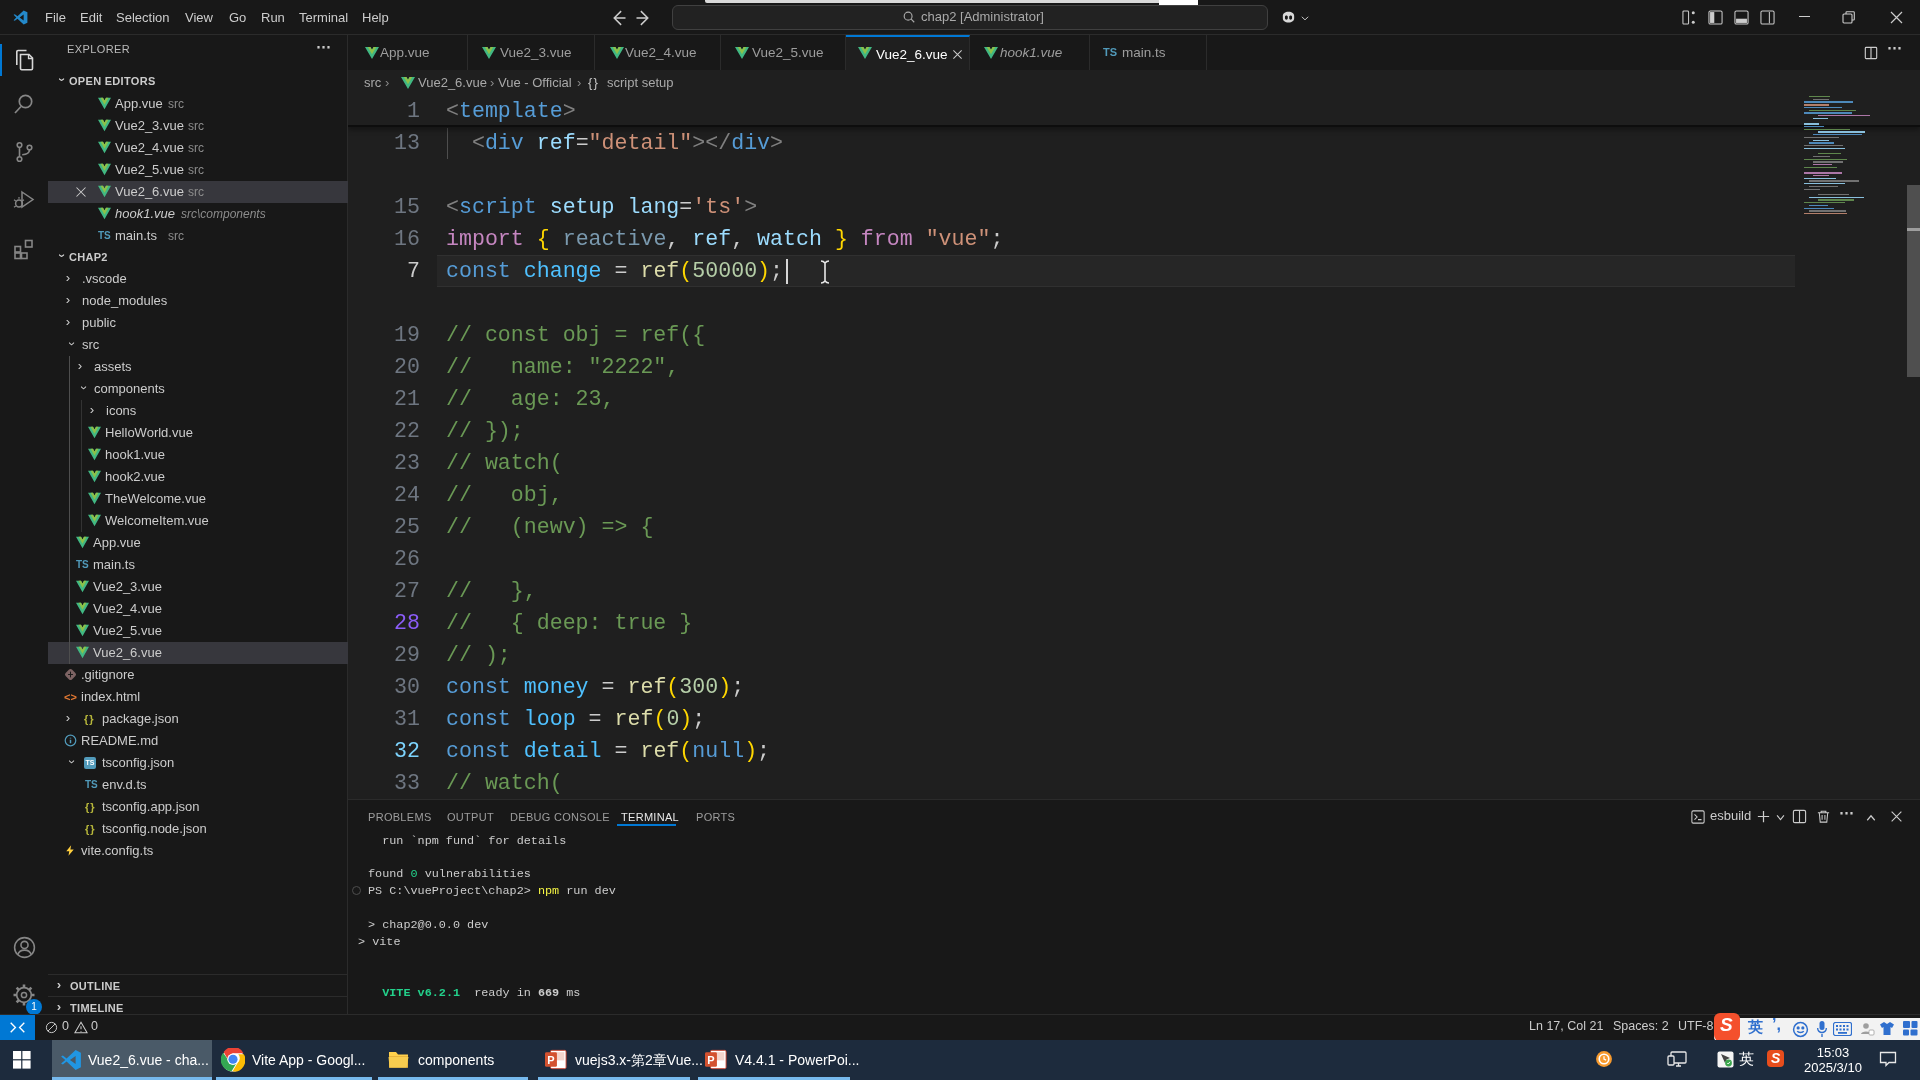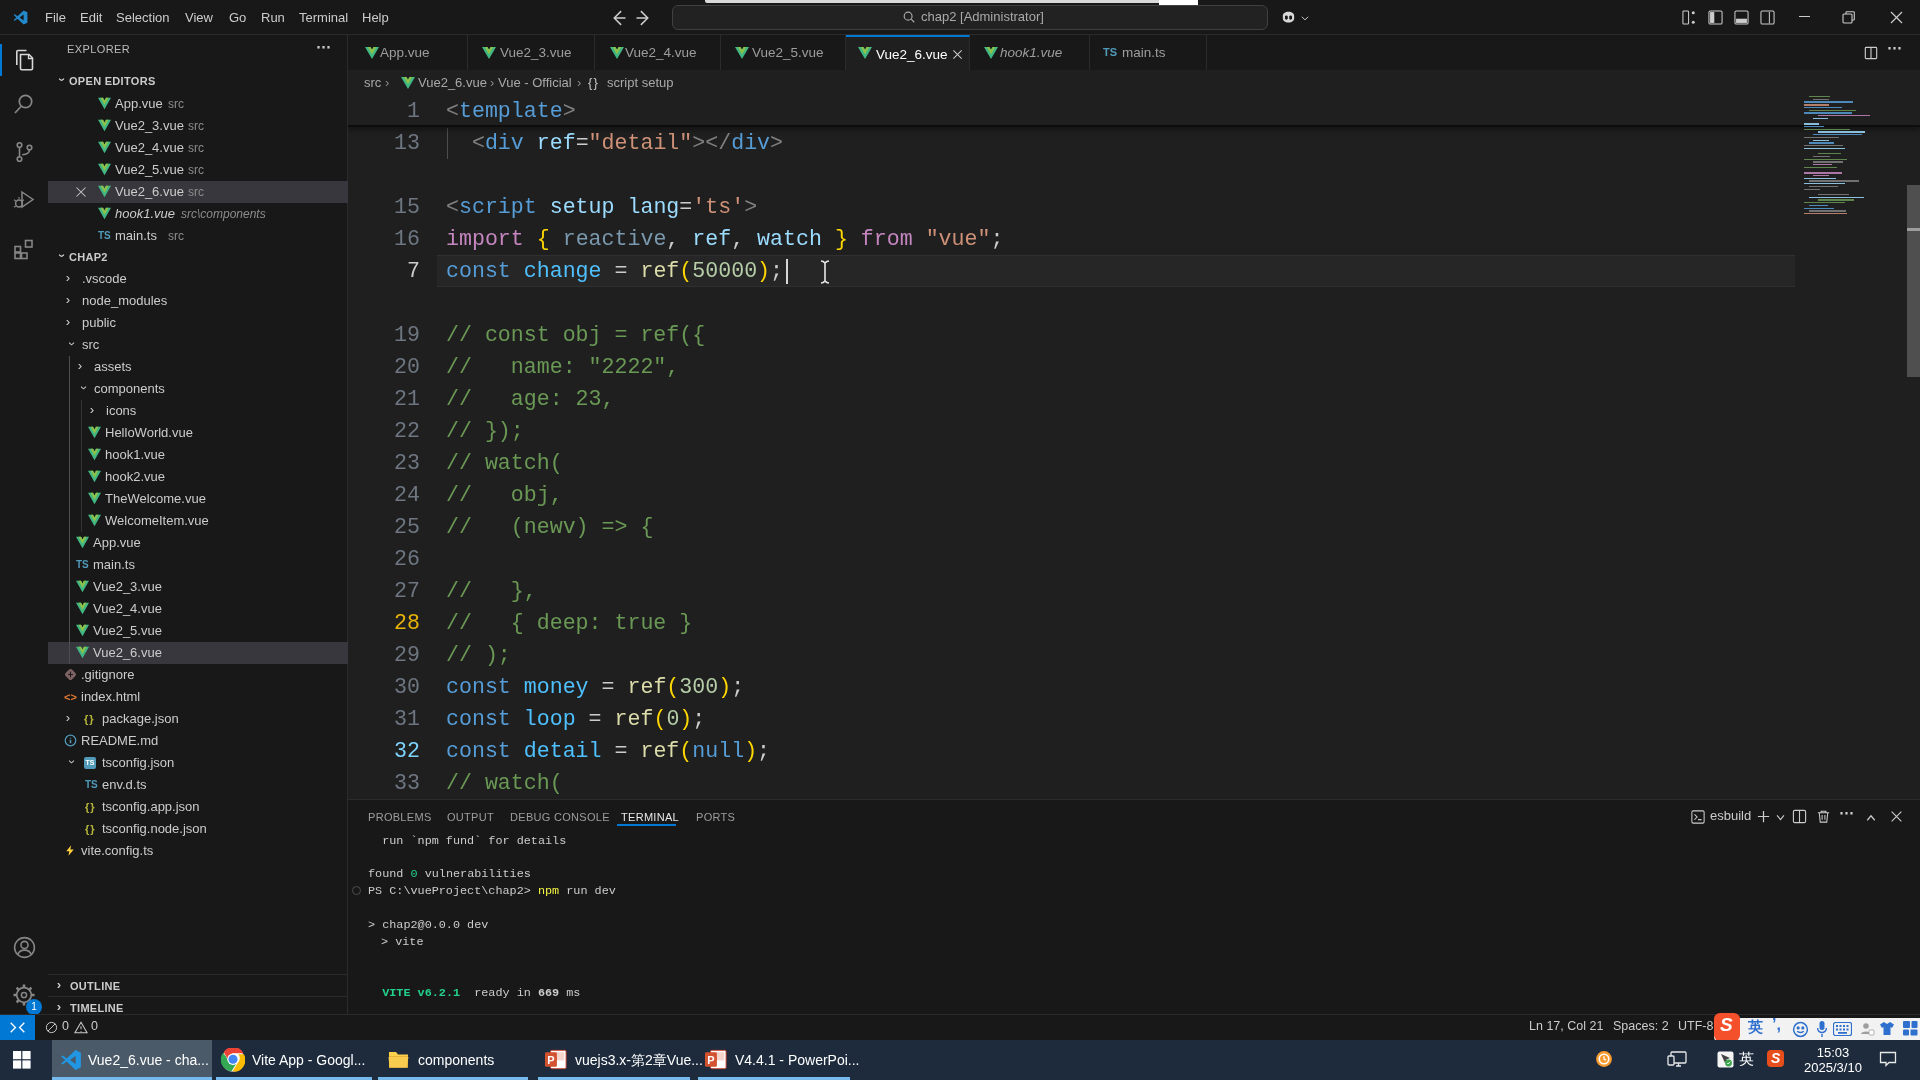--- a/index.html
+++ b/index.html
@@ -480,21 +480,21 @@
     <div class="codeline" style="top:160px;"><span class="lnum" style="color:#cccccc">7</span><span class="code"><span class="tT">const</span><span>&nbsp;</span><span class="tV">change</span><span>&nbsp;</span><span class="tW">=</span><span>&nbsp;</span><span class="tF">ref</span><span class="tB">(</span><span class="tN">50000</span><span class="tB">)</span><span class="tW">;</span></span></div>
     <div class="codeline" style="top:224px;"><span class="lnum" style="color:#6e7681">19</span><span class="code"><span class="tC">//&nbsp;const&nbsp;obj&nbsp;=&nbsp;ref({</span></span></div>
     <div class="codeline" style="top:256px;"><span class="lnum" style="color:#6e7681">20</span><span class="code"><span class="tC">//&nbsp;&nbsp;&nbsp;name:&nbsp;"2222",</span></span></div>
     <div class="codeline" style="top:288px;"><span class="lnum" style="color:#6e7681">21</span><span class="code"><span class="tC">//&nbsp;&nbsp;&nbsp;age:&nbsp;23,</span></span></div>
     <div class="codeline" style="top:320px;"><span class="lnum" style="color:#6e7681">22</span><span class="code"><span class="tC">//&nbsp;});</span></span></div>
     <div class="codeline" style="top:352px;"><span class="lnum" style="color:#6e7681">23</span><span class="code"><span class="tC">//&nbsp;watch(</span></span></div>
     <div class="codeline" style="top:384px;"><span class="lnum" style="color:#6e7681">24</span><span class="code"><span class="tC">//&nbsp;&nbsp;&nbsp;obj,</span></span></div>
     <div class="codeline" style="top:416px;"><span class="lnum" style="color:#6e7681">25</span><span class="code"><span class="tC">//&nbsp;&nbsp;&nbsp;(newv)&nbsp;=&gt;&nbsp;{</span></span></div>
     <div class="codeline" style="top:448px;"><span class="lnum" style="color:#6e7681">26</span></div>
     <div class="codeline" style="top:480px;"><span class="lnum" style="color:#6e7681">27</span><span class="code"><span class="tC">//&nbsp;&nbsp;&nbsp;},</span></span></div>
-    <div class="codeline" style="top:512px;"><span class="lnum" style="color:#eab308">28</span><span class="code"><span class="tC">//&nbsp;&nbsp;&nbsp;{&nbsp;deep:&nbsp;true&nbsp;}</span></span></div>
+    <div class="codeline" style="top:512px;"><span class="lnum" style="color:#8b5cf6">28</span><span class="code"><span class="tC">//&nbsp;&nbsp;&nbsp;{&nbsp;deep:&nbsp;true&nbsp;}</span></span></div>
     <div class="codeline" style="top:544px;"><span class="lnum" style="color:#6e7681">29</span><span class="code"><span class="tC">//&nbsp;);</span></span></div>
     <div class="codeline" style="top:576px;"><span class="lnum" style="color:#6e7681">30</span><span class="code"><span class="tT">const</span><span>&nbsp;</span><span class="tV">money</span><span>&nbsp;</span><span class="tW">=</span><span>&nbsp;</span><span class="tF">ref</span><span class="tB">(</span><span class="tN">300</span><span class="tB">)</span><span class="tW">;</span></span></div>
     <div class="codeline" style="top:608px;"><span class="lnum" style="color:#6e7681">31</span><span class="code"><span class="tT">const</span><span>&nbsp;</span><span class="tV">loop</span><span>&nbsp;</span><span class="tW">=</span><span>&nbsp;</span><span class="tF">ref</span><span class="tB">(</span><span class="tN">0</span><span class="tB">)</span><span class="tW">;</span></span></div>
     <div class="codeline" style="top:640px;"><span class="lnum" style="color:#7dd3fc">32</span><span class="code"><span class="tT">const</span><span>&nbsp;</span><span class="tV">detail</span><span>&nbsp;</span><span class="tW">=</span><span>&nbsp;</span><span class="tF">ref</span><span class="tB">(</span><span class="tT">null</span><span class="tB">)</span><span class="tW">;</span></span></div>
     <div class="codeline" style="top:672px;"><span class="lnum" style="color:#6e7681">33</span><span class="code"><span class="tC">//&nbsp;watch(</span></span></div>
     <div class="codeline" style="top:0;background:#1f1f1f;border-bottom:2px solid #0d0d0d;box-shadow:0 3px 5px rgba(0,0,0,0.35);"><span class="lnum">1</span><span class="code"><span class="tP">&lt;</span><span class="tT">template</span><span class="tP">&gt;</span></span></div>
     <div style="position:absolute;left:438px;top:164px;width:2px;height:25px;background:#d7d7d7;"></div>
     <svg style="position:absolute;left:470px;top:165px" width="14" height="24" viewBox="0 0 14 24">
         <path d="M3 1 C4.5 1 6 1.8 7 3 C8 1.8 9.5 1 11 1 M7 3 V21 M3 23 C4.5 23 6 22.2 7 21 C8 22.2 9.5 23 11 23" stroke="#e8e8e8" stroke-width="1.6" fill="none"></path>
       </svg>
@@ -573,21 +573,21 @@
     <svg style="position:absolute;left:1517px;top:12px" width="12" height="12" viewBox="0 0 16 16" fill="none" stroke="#cccccc" stroke-width="1.6">
         <path d="M3 11 L8 5 L13 11"></path>
       </svg>
     <svg style="position:absolute;left:1542px;top:10px" width="13" height="13" viewBox="0 0 16 16" fill="none" stroke="#cccccc" stroke-width="1.4">
         <path d="M2 2 L14 14 M14 2 L2 14"></path>
       </svg>
     <div class="tline" style="left:20px;top:33px;">&nbsp;&nbsp;run&nbsp;`npm&nbsp;fund`&nbsp;for&nbsp;details</div>
     <div class="tline" style="left:20px;top:66px;">found&nbsp;<span style="color:#23d18b;">0</span>&nbsp;vulnerabilities</div>
     <div class="tline" style="left:20px;top:83px;">PS&nbsp;C:\vueProject\chap2&gt;&nbsp;<span style="color:#f5f543;">npm</span>&nbsp;run&nbsp;dev</div>
     <div class="tline" style="left:20px;top:117px;">&gt;&nbsp;chap2@0.0.0&nbsp;dev</div>
-    <div class="tline" style="left:33px;top:134px;">&gt;&nbsp;vite</div>
+    <div class="tline" style="left:10px;top:134px;">&gt;&nbsp;vite</div>
     <div class="tline" style="left:20px;top:185px;">&nbsp;&nbsp;<span style="color:#23d18b;font-weight:bold;">VITE&nbsp;v6.2.1</span>&nbsp;&nbsp;ready&nbsp;in&nbsp;<span style="font-weight:bold;">669</span>&nbsp;ms</div>
     <div style="position:absolute;left:4px;top:86px;width:9px;height:9px;border:1.5px solid #4d4d4d;border-radius:50%;"></div>
   </div>
 
   <div id="statusbar">
     <div style="position:absolute;left:0;top:0;width:35px;height:25px;background:#0078d4;"></div>
     <svg style="position:absolute;left:9px;top:6px" width="17" height="13" viewBox="0 0 20 14" fill="none" stroke="#ffffff" stroke-width="1.6">
         <path d="M2 1.5 L7.5 7 L2 12.5 M18 1.5 L12.5 7 L18 12.5"></path>
       </svg>
     <svg style="position:absolute;left:45px;top:6px" width="13" height="13" viewBox="0 0 16 16" fill="none" stroke="#cccccc" stroke-width="1.2">

